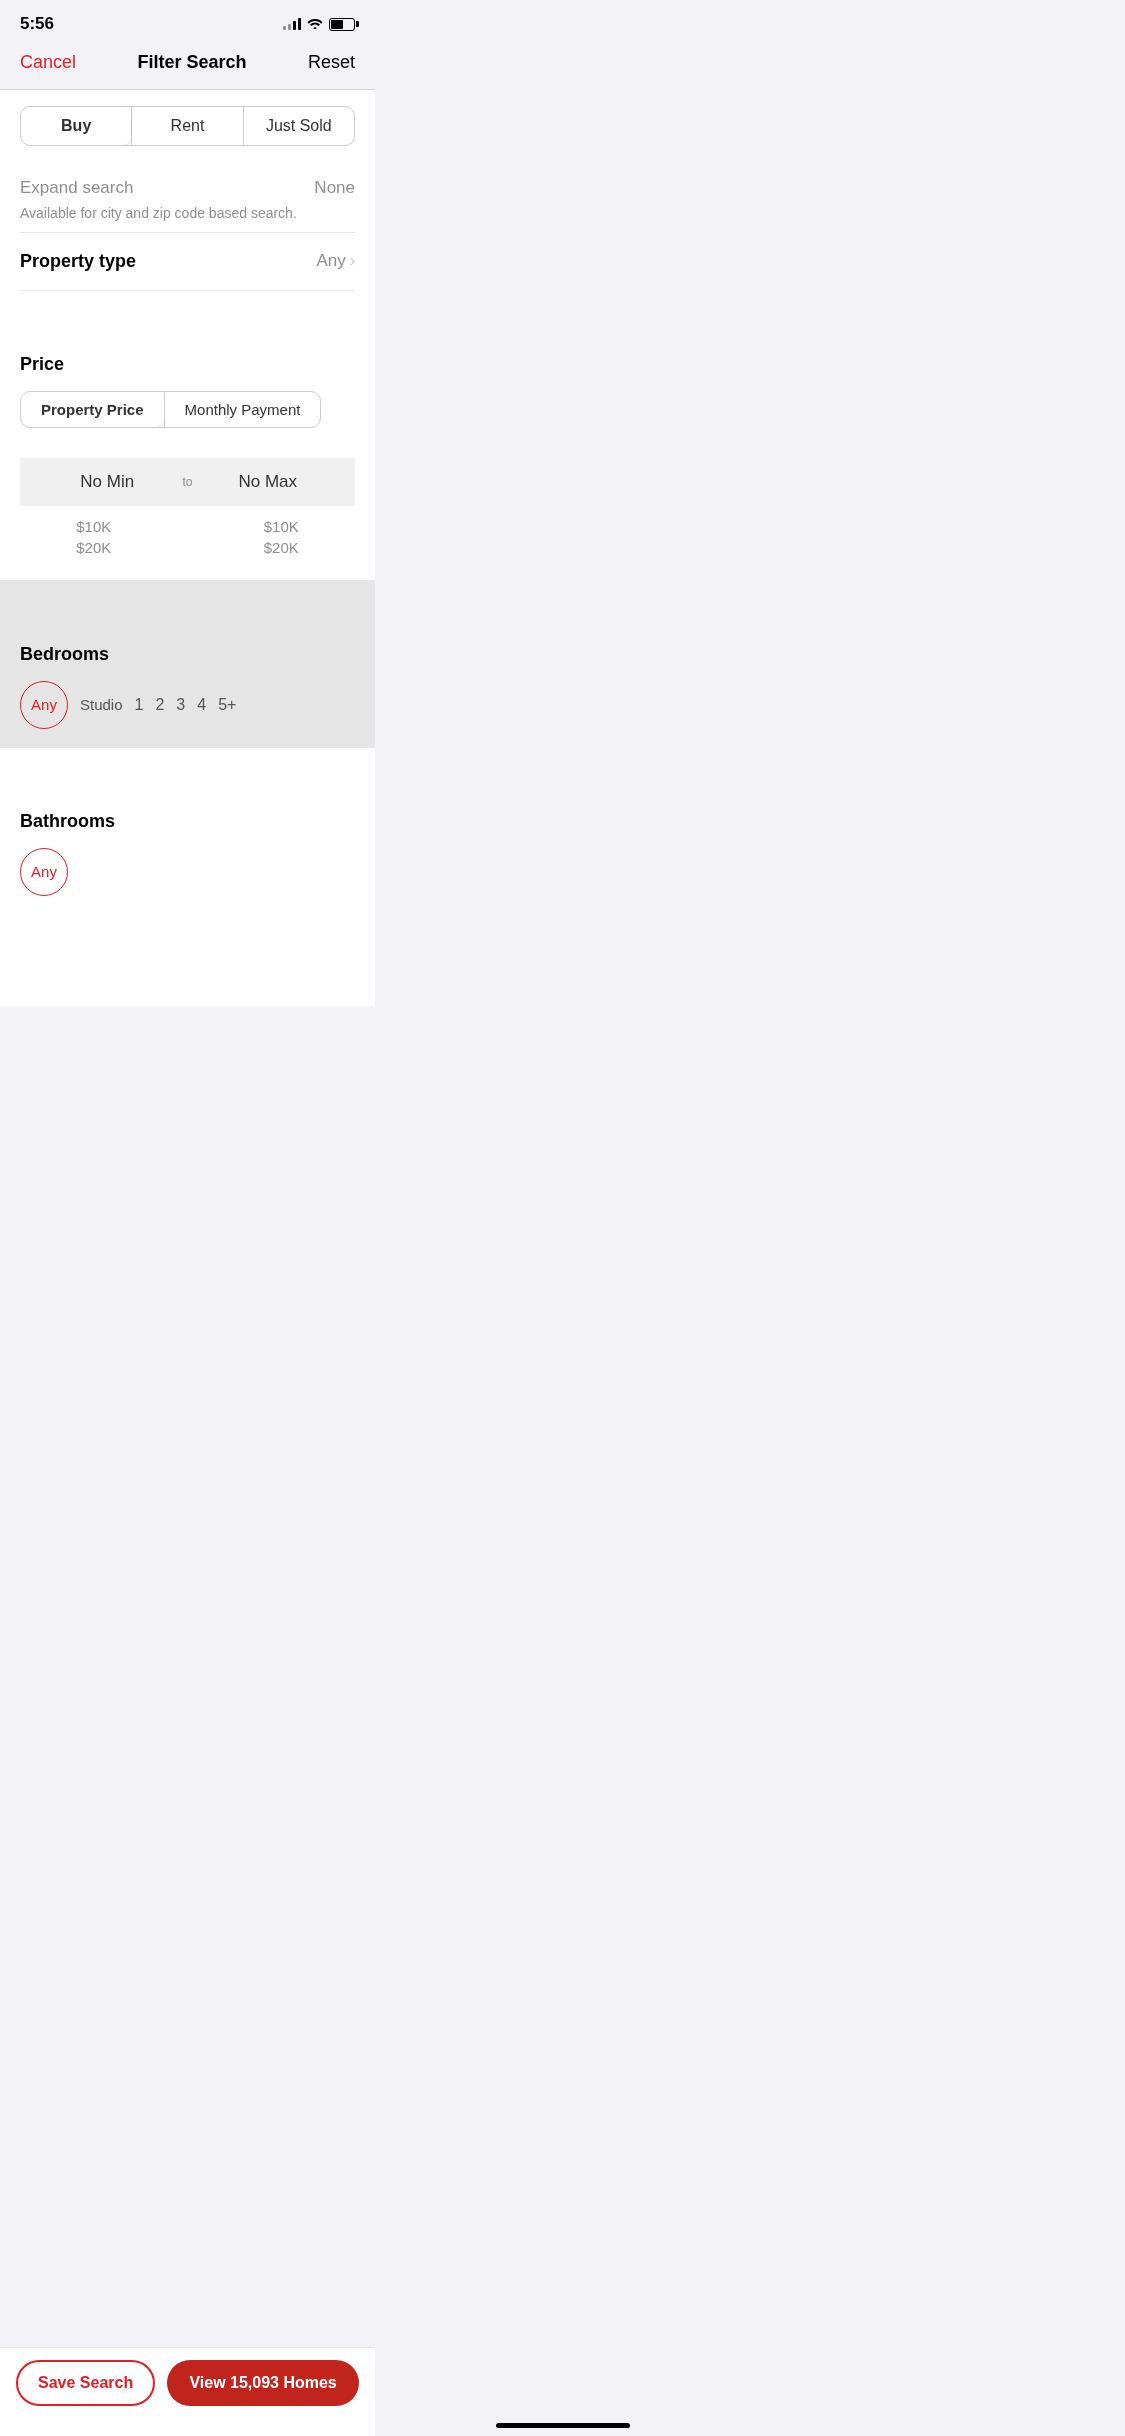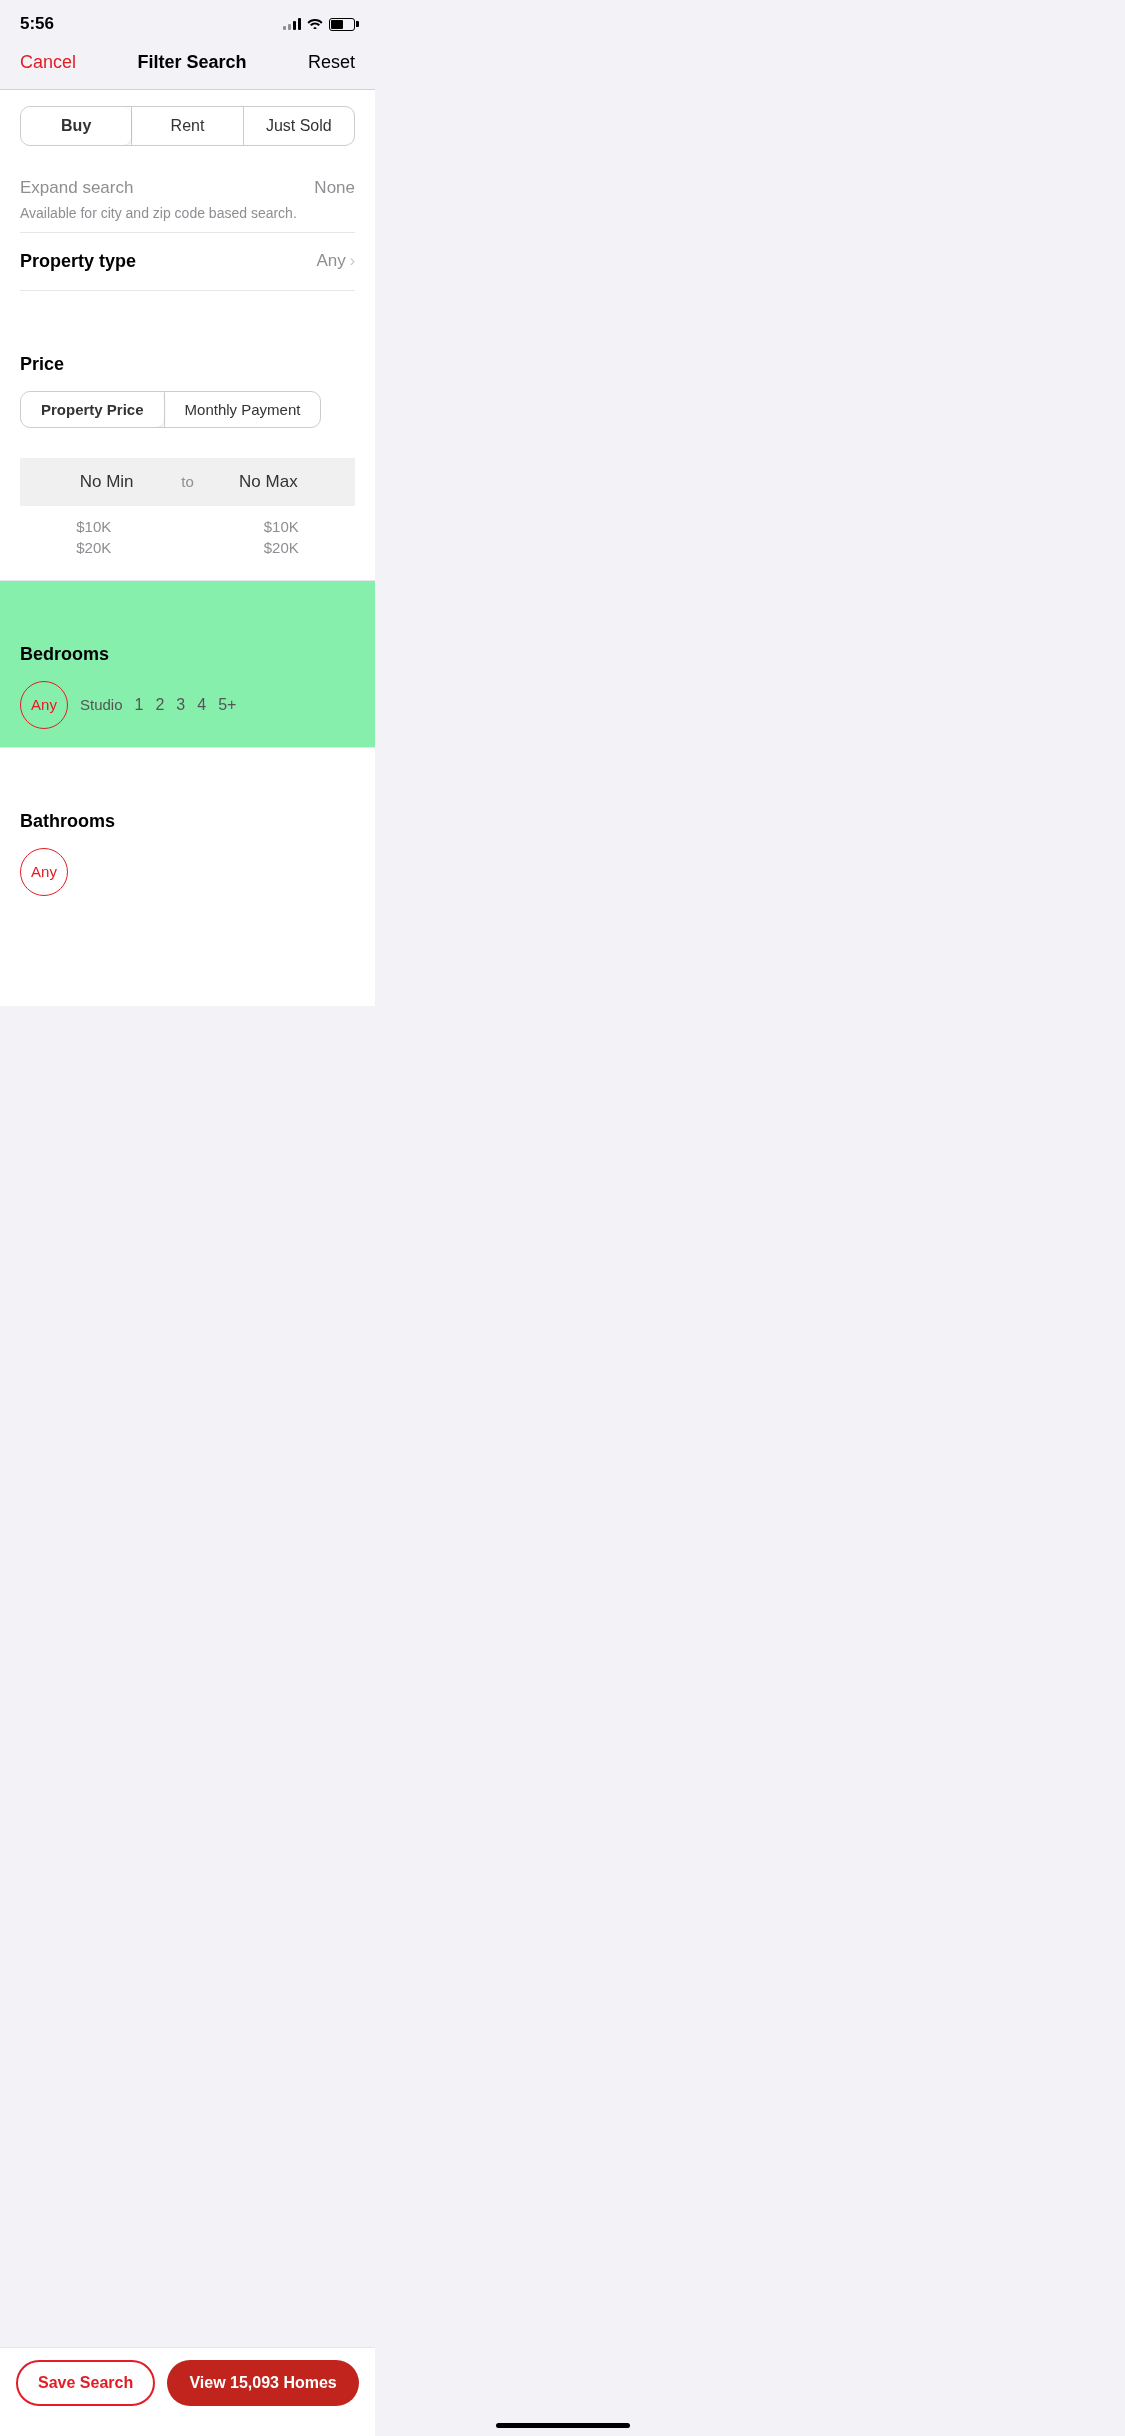--- a/index.html
+++ b/index.html
@@ -261,21 +261,21 @@
       margin: 0 0 8px;
       gap: 0;
     }
     .price-range-min {
       flex: 1;
       text-align: center;
       font-size: 17px;
       color: #333;
     }
     .price-range-to {
-      font-size: 15px;
+      font-size: 12px;
       color: #8e8e93;
       padding: 0 8px;
     }
     .price-range-max {
       flex: 1;
       text-align: center;
       font-size: 17px;
       color: #333;
     }
 
@@ -293,21 +293,21 @@
       flex: 1;
     }
     .price-option {
       font-size: 15px;
       color: #8e8e93;
     }
 
     
     .bedrooms-section {
       padding: 18px 20px;
-      background: #86efac;
+      background: #e5e5e5;
       border-top: 1px solid #e5e5ea;
     }
     .bedroom-options {
       display: flex;
       align-items: center;
       gap: 12px;
       margin-top: 14px;
       flex-wrap: nowrap;
     }
     .bedroom-btn {

